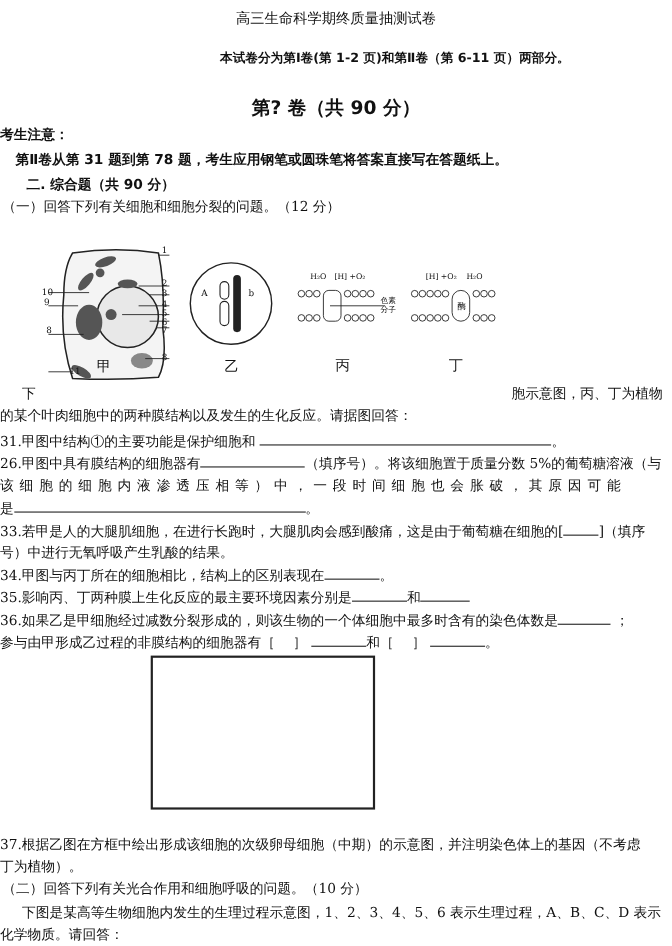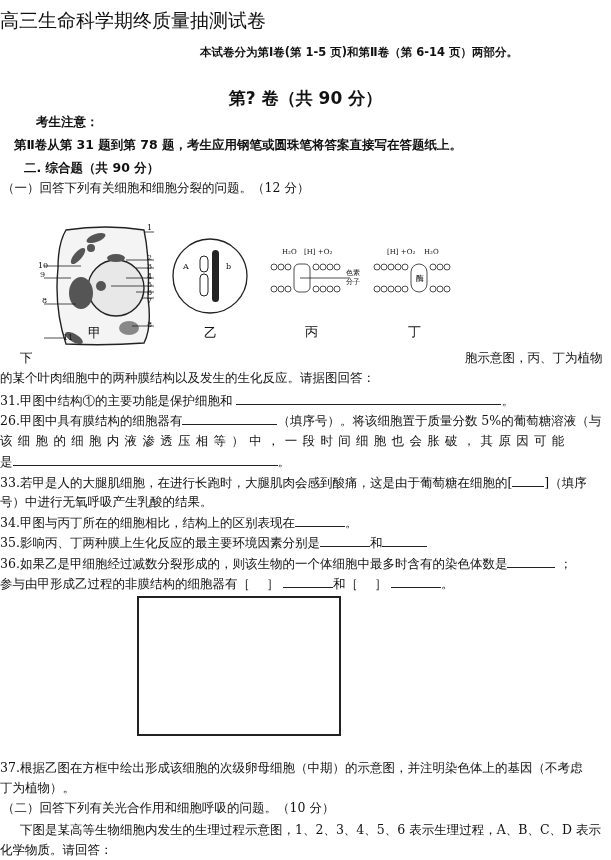--- a/index.html
+++ b/index.html
@@ -1,37 +1,37 @@
 <!DOCTYPE html>
 <html><head>
 <meta charset="utf-8">
 <style>
   html, body { margin:0; padding:0; background:#fff; }
   body { width:611px; height:860px; position:relative; overflow:hidden; color:#111;
          font-family:"DejaVu Serif", serif; font-size:12.5px; }
   .abs { position:absolute; white-space:nowrap; }
   .bold { font-family:"DejaVu Sans", sans-serif; font-weight:bold; }
-  .title { left:0; width:611px; text-align:left; top:8px; font-size:19px; font-family:"DejaVu Serif", serif; }
+  .title { left:0; width:611px; text-align:center; top:8px; font-size:13px; font-family:"DejaVu Serif", serif; }
   .subtitle { left:200px; top:45px; font-size:11.5px; }
   .vol { left:0; width:611px; text-align:center; top:87px; font-size:17px; }
   .line { left:4px; font-size:12.5px; }
   .blank { display:inline-block; border-bottom:1.3px solid #222; height:12px; vertical-align:baseline; }
   .fig { position:absolute; }
   .answer-box { position:absolute; left:137px; top:596px; width:200px; height:136px; border:2px solid #222; }
   .justify { letter-spacing:5.3px; }
   .figlabel { position:absolute; font-size:13px; }
 </style>
 </head>
 <body>
 
 <div class="abs title">高三生命科学期终质量抽测试卷</div>
-<div class="abs subtitle bold">本试卷分为第Ⅰ卷(第 1-5 页)和第Ⅱ卷（第 6-14 页）两部分。</div>
+<div class="abs subtitle bold">本试卷分为第Ⅰ卷(第 1-2 页)和第Ⅱ卷（第 6-11 页）两部分。</div>
 <div class="abs vol bold">第? 卷（共 90 分）</div>
 
-<div class="abs line bold" style="top:114px;left:0;margin-left:36px;">考生注意：</div>
+<div class="abs line bold" style="top:114px;left:0;">考生注意：</div>
 <div class="abs line bold" style="top:137px;left:14px;">第Ⅱ卷从第 31 题到第 78 题，考生应用钢笔或圆珠笔将答案直接写在答题纸上。</div>
 <div class="abs line bold" style="top:160px;left:0;margin-left:24px;">二. 综合题（共 90 分）</div>
 <div class="abs line" style="top:180px;left:2px;">（一）回答下列有关细胞和细胞分裂的问题。（12 分）</div>
 
 <svg class="fig" style="left:36px;top:218px;" width="125" height="130" viewBox="0 0 125 130">
   <path d="M30 12 Q70 6 108 12 Q114 40 112 80 Q116 110 108 125 Q70 128 30 126 Q18 90 22 50 Q22 25 30 12 Z" fill="#f4f4f4" stroke="#222" stroke-width="1.4"></path>
   <circle cx="80" cy="70" r="28" fill="#e8e8e8" stroke="#222" stroke-width="1.4"></circle>
   <g fill="#555">
     <ellipse cx="60" cy="20" rx="10" ry="4" transform="rotate(-20 60 20)"></ellipse>
     <ellipse cx="42" cy="38" rx="10" ry="4" transform="rotate(-50 42 38)"></ellipse>

